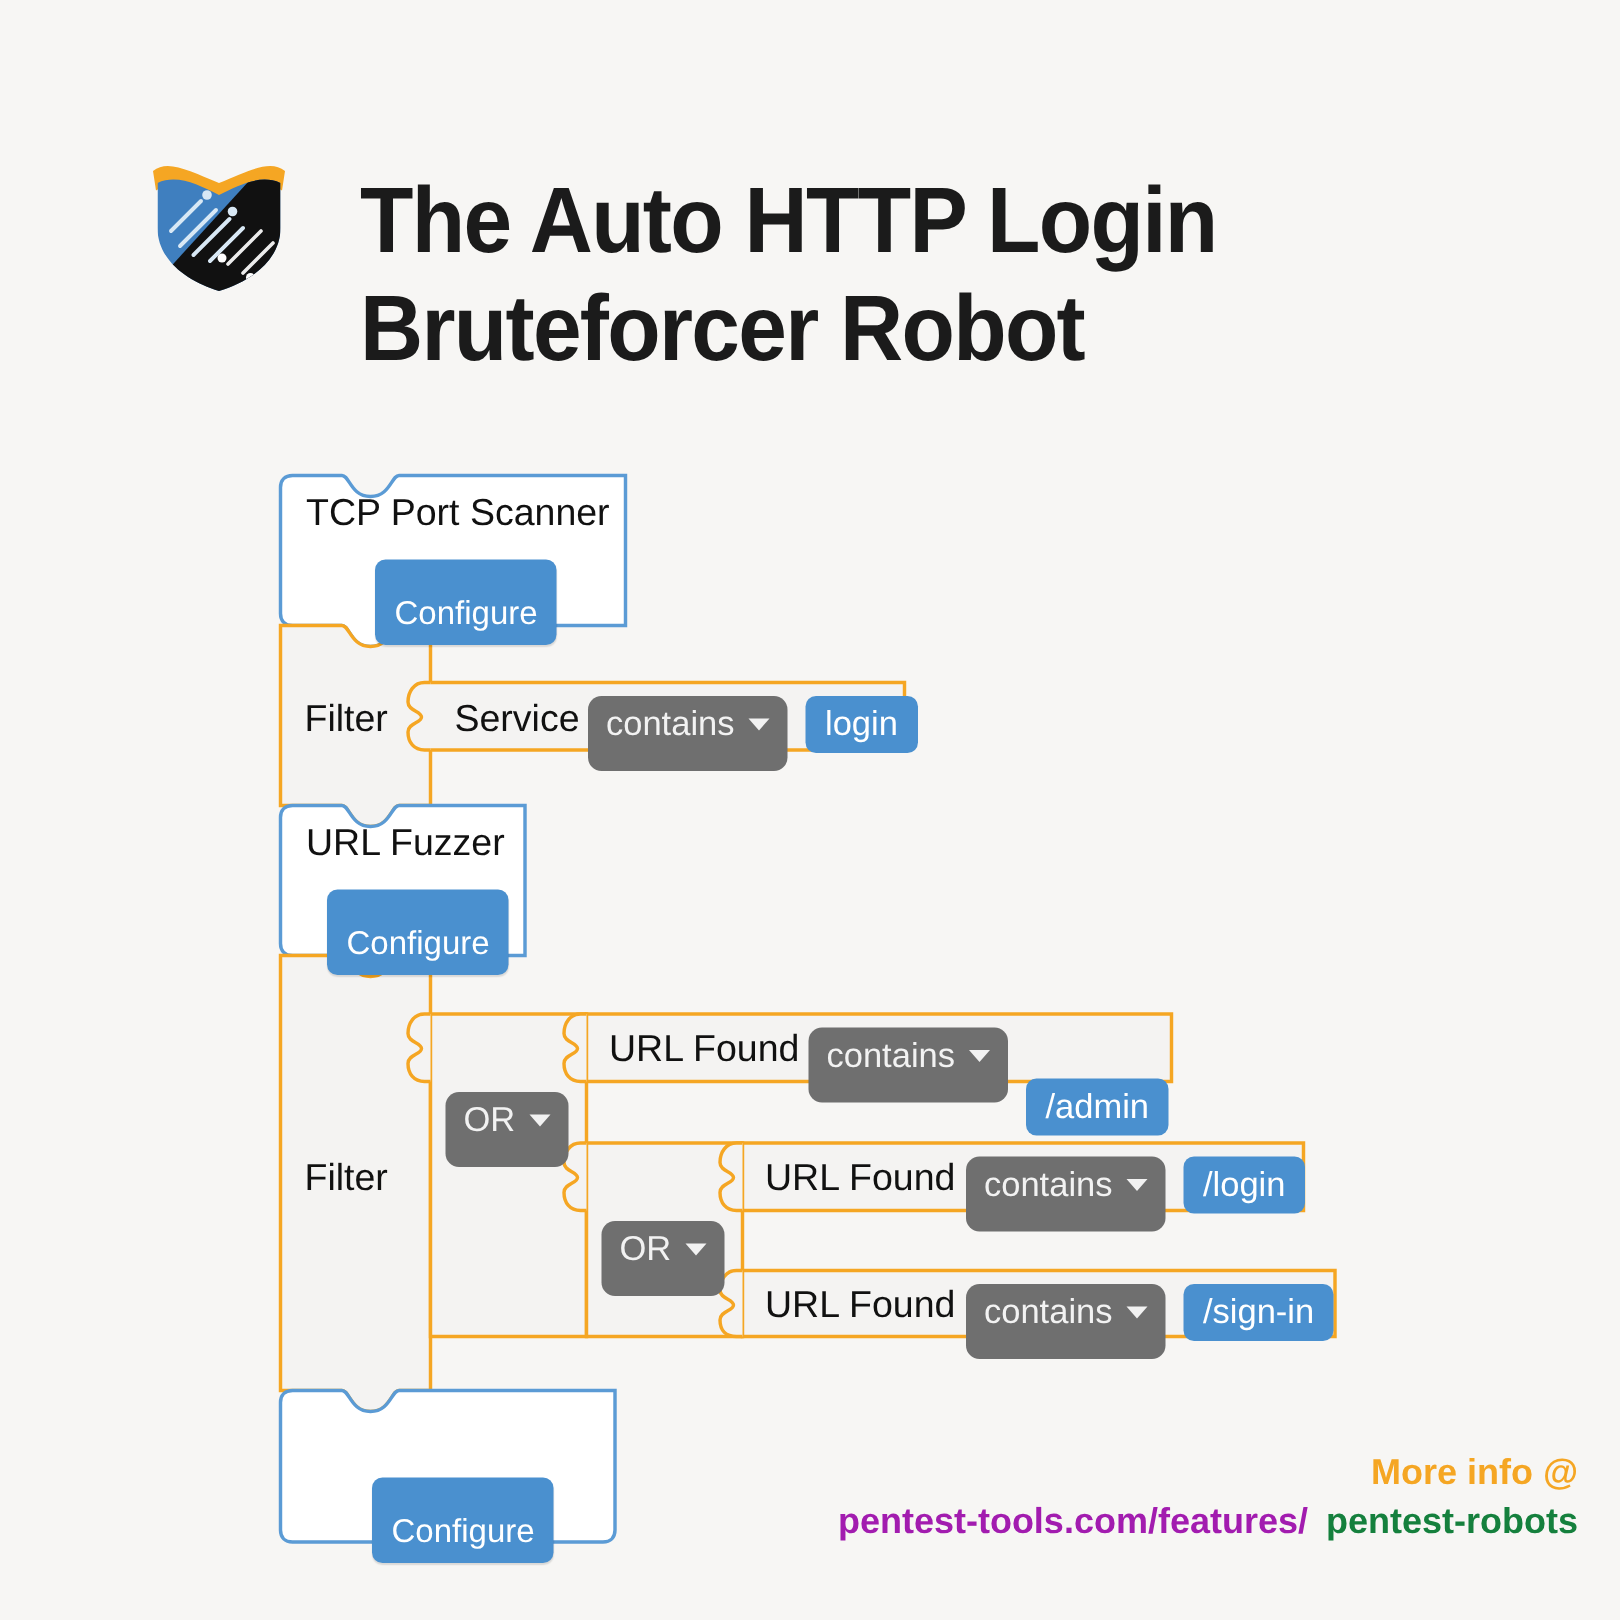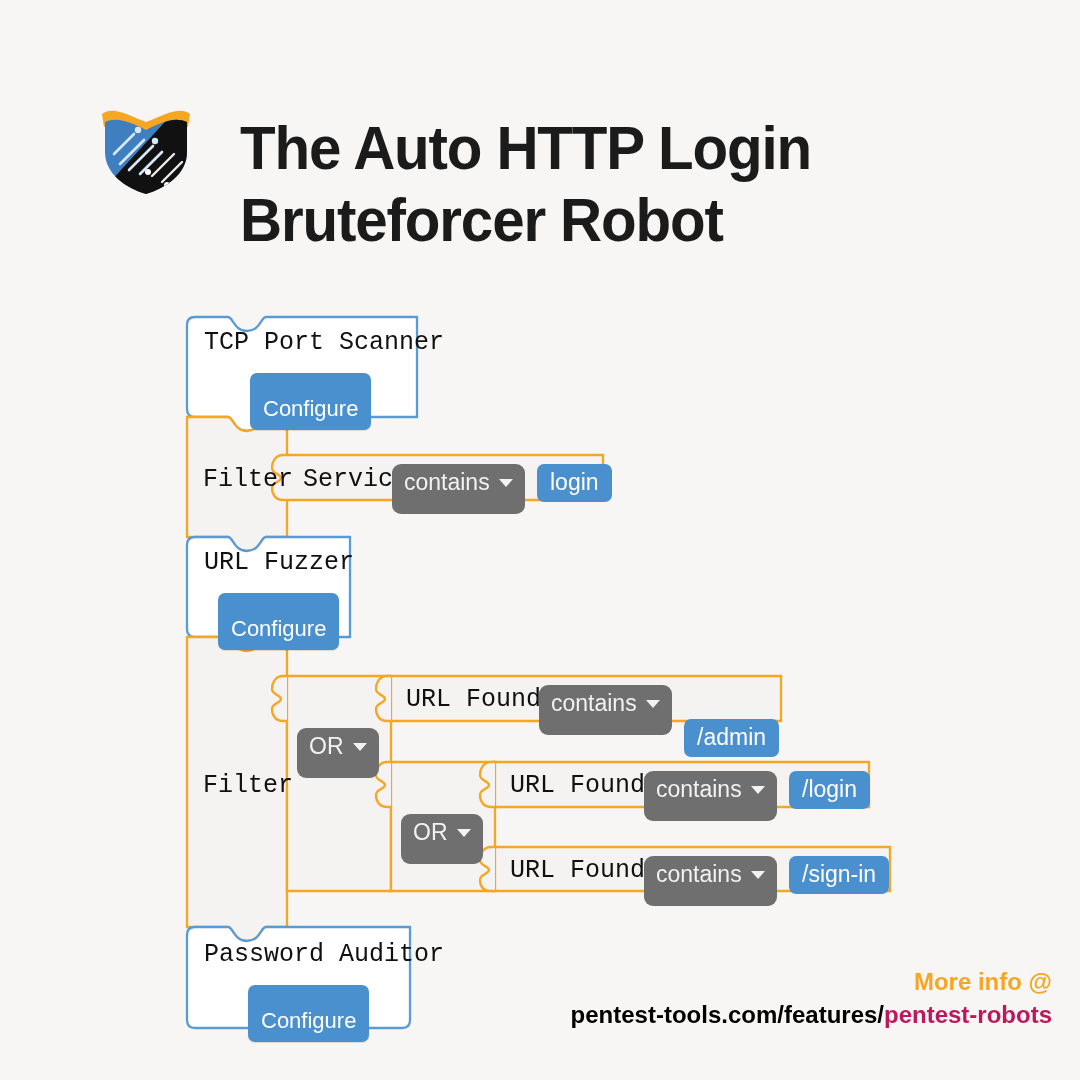--- a/index.html
+++ b/index.html
@@ -22,21 +22,21 @@
     transform: scaleX(0.94); transform-origin: left top;
   }
   #title .line { display: block; white-space: nowrap; }
 
   
   #canvas { position: absolute; left: 0; top: 0; width: 1080px; height: 1080px; }
   #canvas svg { position: absolute; left: 0; top: 0; }
 
   .lbl {
     position: absolute; color: #111; font-size: 25px;
-    font-family: Liberation Mono, monospace; white-space: nowrap; text-align: center;
+    font-family: Liberation Sans, sans-serif; white-space: nowrap; text-align: center;
   }
 
   .btn-configure {
     position: absolute; background: #4a90cf; color: #ffffff;
     border-radius: 7px; font-size: 22px; padding: 23px 13px 8px 13px;
     font-family: "Liberation Sans", sans-serif; white-space: nowrap;
     box-shadow: 0 1px 1px rgba(0,0,0,0.12);
   }
 
   .pill-gray {
@@ -59,22 +59,22 @@
   
   #footer { position: absolute; right: 28px; top: 968px; text-align: right; width: 640px; }
   #footer .more {
     display: block; color: #f5a623; font-size: 24px; font-weight: bold;
     font-family: "Liberation Sans", sans-serif; margin-bottom: 5px;
   }
   #footer .url {
     display: block; font-size: 24px; font-weight: bold;
     font-family: "Liberation Sans", sans-serif;
   }
-  #footer .url .a { color: #000000; }
-  #footer .url .b { color: #be185d; }
+  #footer .url .a { color: #a21caf; }
+  #footer .url .b { color: #15803d; margin-left: 12px; }
 </style>
 </head>
 <body>
 
 <div id="stage">
 
   <div id="header">
 
     <div id="logo">
       <svg width="96" height="96" viewBox="0 0 96 96">
@@ -198,21 +198,20 @@
     </div>
     <div class="pill-blue" style="left:789px; top:771px;">/login</div>
 
     <div class="lbl" style="left:510px; top:856px;">URL Found</div>
     <div class="pill-gray" style="left:644px; top:856px;">
       <span>contains</span>
       <span class="caret"></span>
     </div>
     <div class="pill-blue" style="left:789px; top:856px;">/sign-in</div>
 
-    <div class="lbl" style="left:204px; top:940px;">Password Auditor</div>
     <div class="btn-configure" style="left:248px; top:985px;">Configure</div>
   </div>
 
   <div id="footer">
     <span class="more">More info @</span>
     <span class="url">
       <span class="a">pentest-tools.com/features/</span><span class="b">pentest-robots</span>
     </span>
   </div>
 

